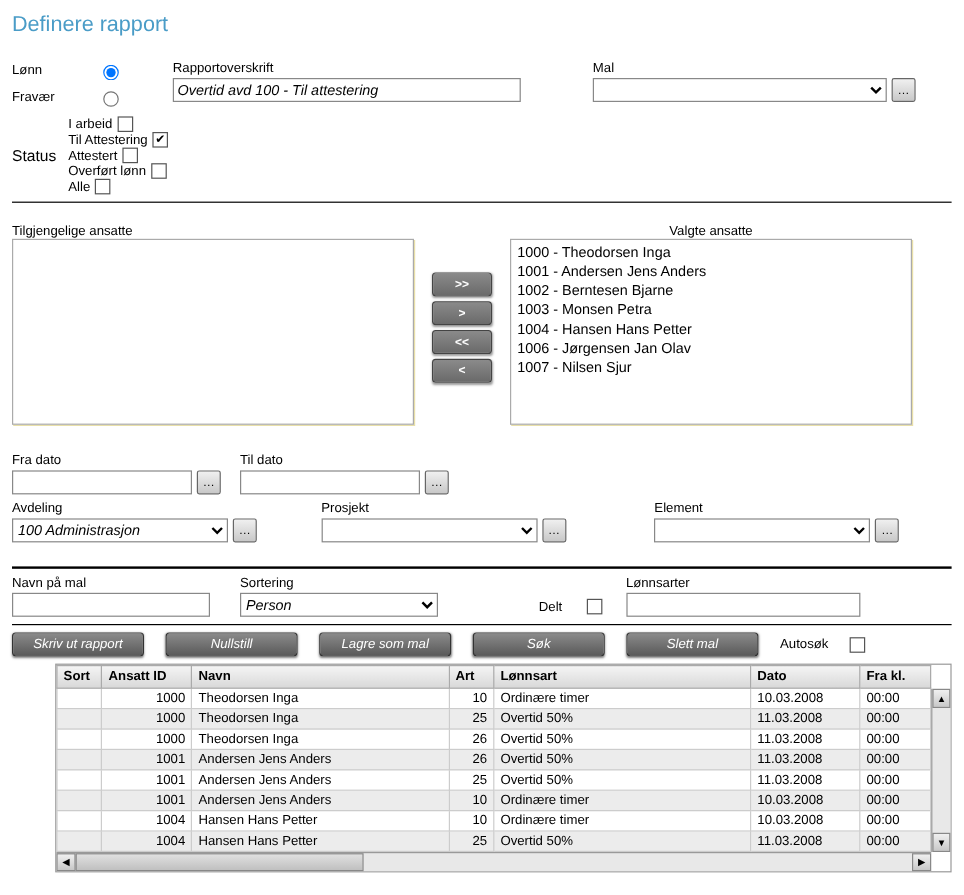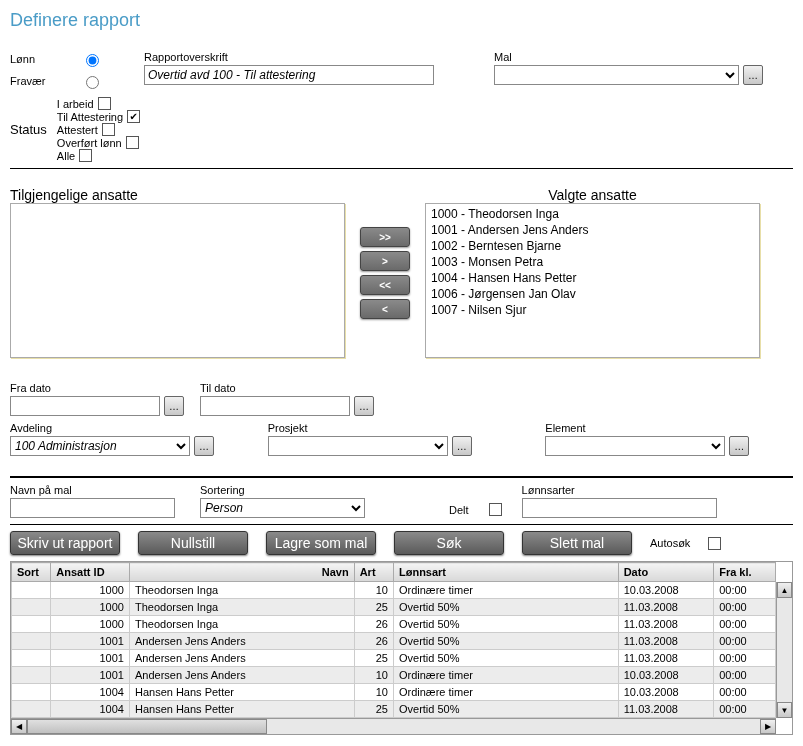--- a/index.html
+++ b/index.html
@@ -62,26 +62,27 @@
     display:flex; align-items:center; justify-content:center;
     cursor:pointer;
     box-shadow:0 1px 2px rgba(0,0,0,0.4);
   }
   .field-group { display:flex; flex-direction:column; margin-right:30px;}
   .field-group > label { margin-bottom:2px;}
   .with-pop { display:flex; gap:4px; align-items:center;}
   .actbtn {
     background: linear-gradient(#8a8a8a,#5a5a5a);
     border:1px solid #333; border-radius:3px;
-    color:#fff; font-size:14px;
+    color:#fff; font-size:11px;
     padding:3px 0;
     width:110px;
     text-align:center;
     cursor:pointer;
     box-shadow:0 1px 2px rgba(0,0,0,0.5);
+    font-style:italic;
   }
   .actions-row { display:flex; gap:18px; align-items:center; margin:6px 0;}
   .grid-wrap { position:relative; border:1px solid #999; }
   table.grid { border-collapse:collapse; width:100%; font-size:11px;}
   table.grid th {
     background: linear-gradient(#f4f4f4,#d8d8d8);
     border:1px solid #aaa;
     padding:3px 5px;
     text-align:left;
     font-weight:bold;
@@ -111,21 +112,21 @@
   .hscroll .larr, .hscroll .rarr {
     width:16px; height:100%; background:linear-gradient(#f0f0f0,#c8c8c8);
     border:1px solid #888; font-size:8px;
     display:inline-flex;align-items:center;justify-content:center;
   }
   .hscroll .rarr { float:right;}
   .hscroll .thumb {
     position:absolute; left:16px; top:0; height:100%; width:240px;
     background:linear-gradient(#e0e0e0,#c0c0c0); border:1px solid #888;
   }
-  .section-label { font-size:14px; }
+  .section-label { font-size:11px; }
   .checkbox-box {
     width:13px; height:13px; border:1px solid #555; background:#fff;
     display:inline-flex; align-items:center; justify-content:center;
     font-size:10px; line-height:1;
   }
 </style>
 </head>
 <body>
 
 <h1 class="page-title">Definere rapport</h1>
@@ -277,27 +278,27 @@
   <div class="actbtn">Nullstill</div>
   <div class="actbtn">Lagre som mal</div>
   <div class="actbtn">Søk</div>
   <div class="actbtn">Slett mal</div>
   <div class="row" style="gap:18px;">
     <label>Autosøk</label>
     <span class="checkbox-box"></span>
   </div>
 </div>
 
-<div class="grid-wrap" style="padding-right:16px; padding-bottom:16px;">
+<div class="grid-wrap" style="padding-right:16px; padding-bottom:16px;margin-left:36px;">
   <table class="grid">
     <thead>
       <tr id="grid-head">
           <th style="width: 35px;">Sort</th>
           <th style="width: 70px;">Ansatt ID</th>
-          <th style="width: 200px; text-align: right;">Navn</th>
+          <th style="width: 200px;">Navn</th>
           <th style="width: 35px;">Art</th>
           <th style="width: 200px;">Lønnsart</th>
           <th style="width: 85px;">Dato</th>
           <th style="width: 55px;">Fra kl.</th>
         </tr>
     </thead>
     <tbody id="grid-body">
         <tr>
           <td></td>
           <td class="num">1000</td>

